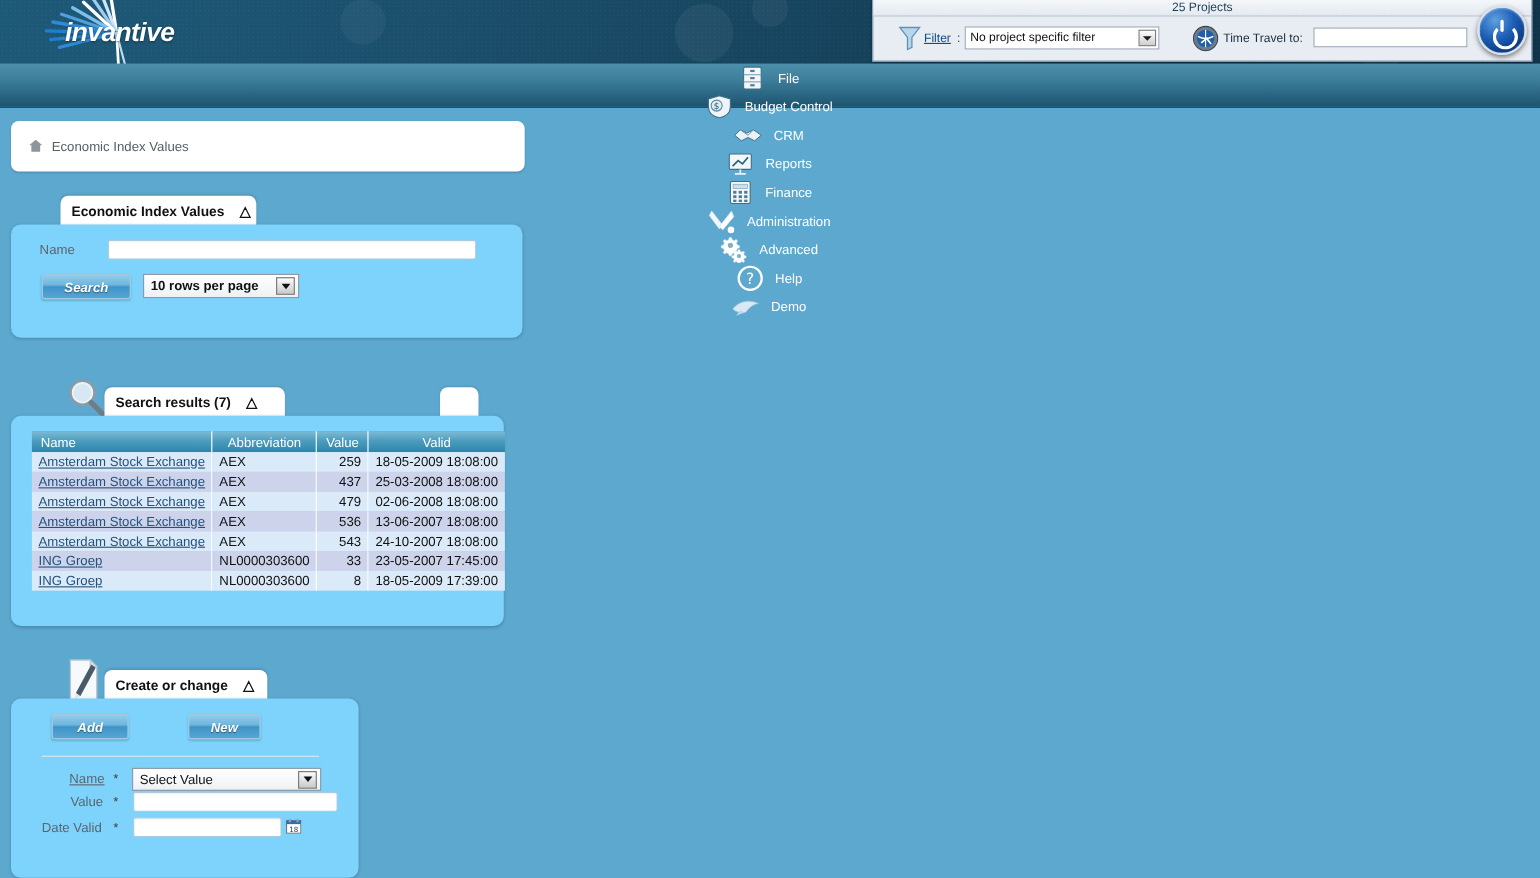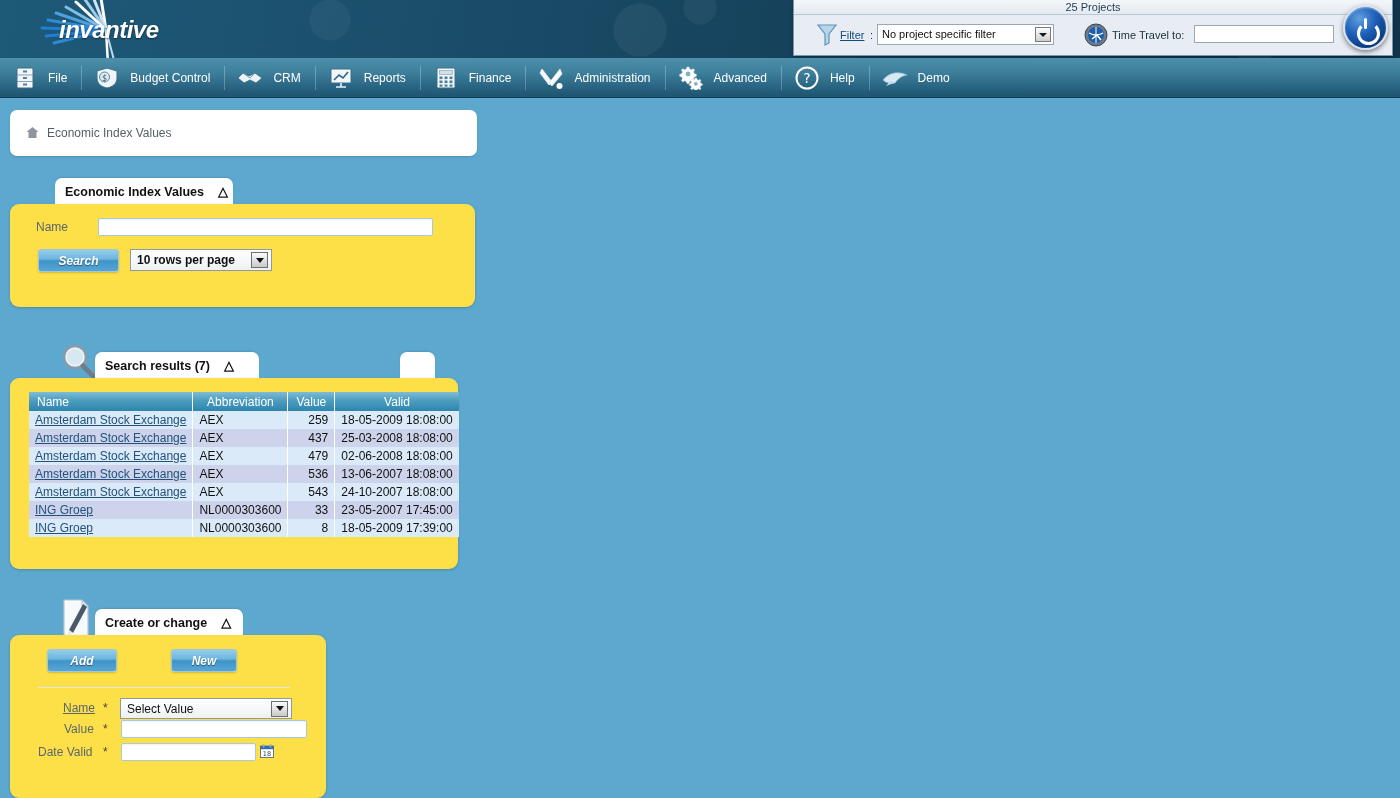--- a/index.html
+++ b/index.html
@@ -99,21 +99,21 @@
   .power-glyph::after{
     content:""; position:absolute; left:8px; top:0px; width:3px; height:11px;
     background:#fff; border-radius:2px;
   }
 
   
   .menubar {
     position: absolute; top: 58px; left: 0; width: 1400px; height: 40px;
     background: linear-gradient(#4d90ab 0%, #3d7e9a 38%, #2a6683 72%, #1d546e 100%);
     border-bottom: 1px solid #0e3c53;
-    display: flex; align-items: center;
+    display: flex; align-items: center; flex-direction: column;
   }
   .menu-item {
     display: flex; align-items: center; height: 40px; padding: 0 0 0 0;
     color: #ffffff; font-size: 12px; cursor: pointer; position: relative;
   }
   .menu-item .mi-icon {
     width: 30px; height: 26px; display:flex; align-items:center; justify-content:center;
     margin: 0 8px 0 10px;
   }
   .menu-item .mi-label { padding-right: 14px; white-space: nowrap; }
@@ -124,21 +124,21 @@
     position: absolute; left: 10px; top: 110px; width: 467px; height: 46px;
     background: #ffffff; border-radius: 7px;
     box-shadow: 0 1px 2px rgba(0,0,0,0.15);
     display: flex; align-items: center;
   }
   .home-icon { margin-left: 16px; margin-right: 8px; width: 13px; height: 12px; }
   .bc-text { font-size: 12px; color: #555f66; }
 
   
   .panel {
-    position: absolute; background: #fde047; border-radius: 9px;
+    position: absolute; background: #7dd3fc; border-radius: 9px;
     box-shadow: 0 1px 3px rgba(0,0,0,0.18);
   }
   .tab {
     position: absolute; height: 27px;
     background: #ffffff;
     border-radius: 7px 7px 0 0;
     display: flex; align-items: center;
     padding: 0 10px;
     box-shadow: 0 -1px 2px rgba(0,0,0,0.10);
   }

